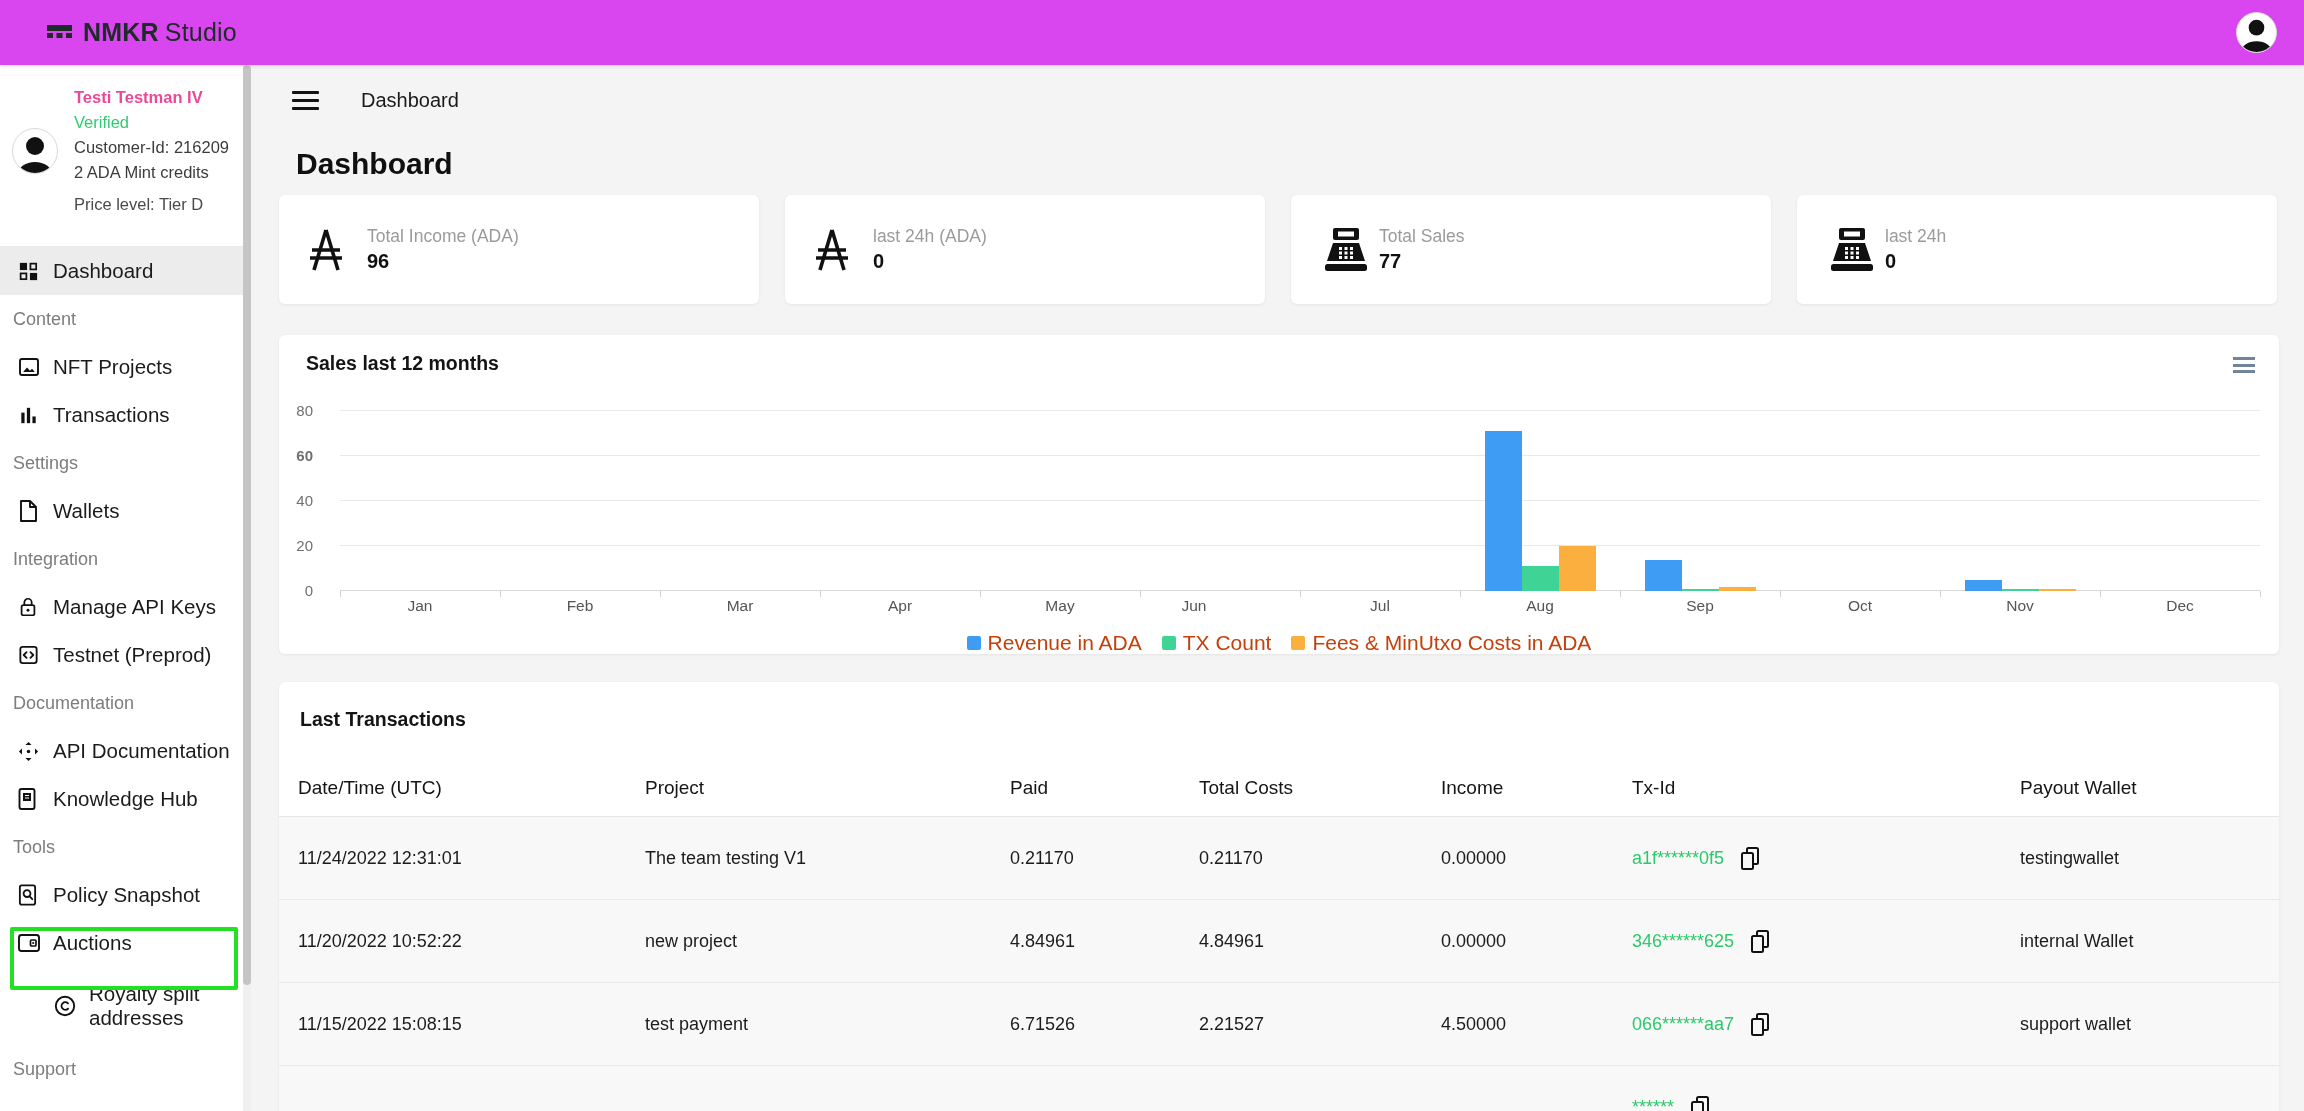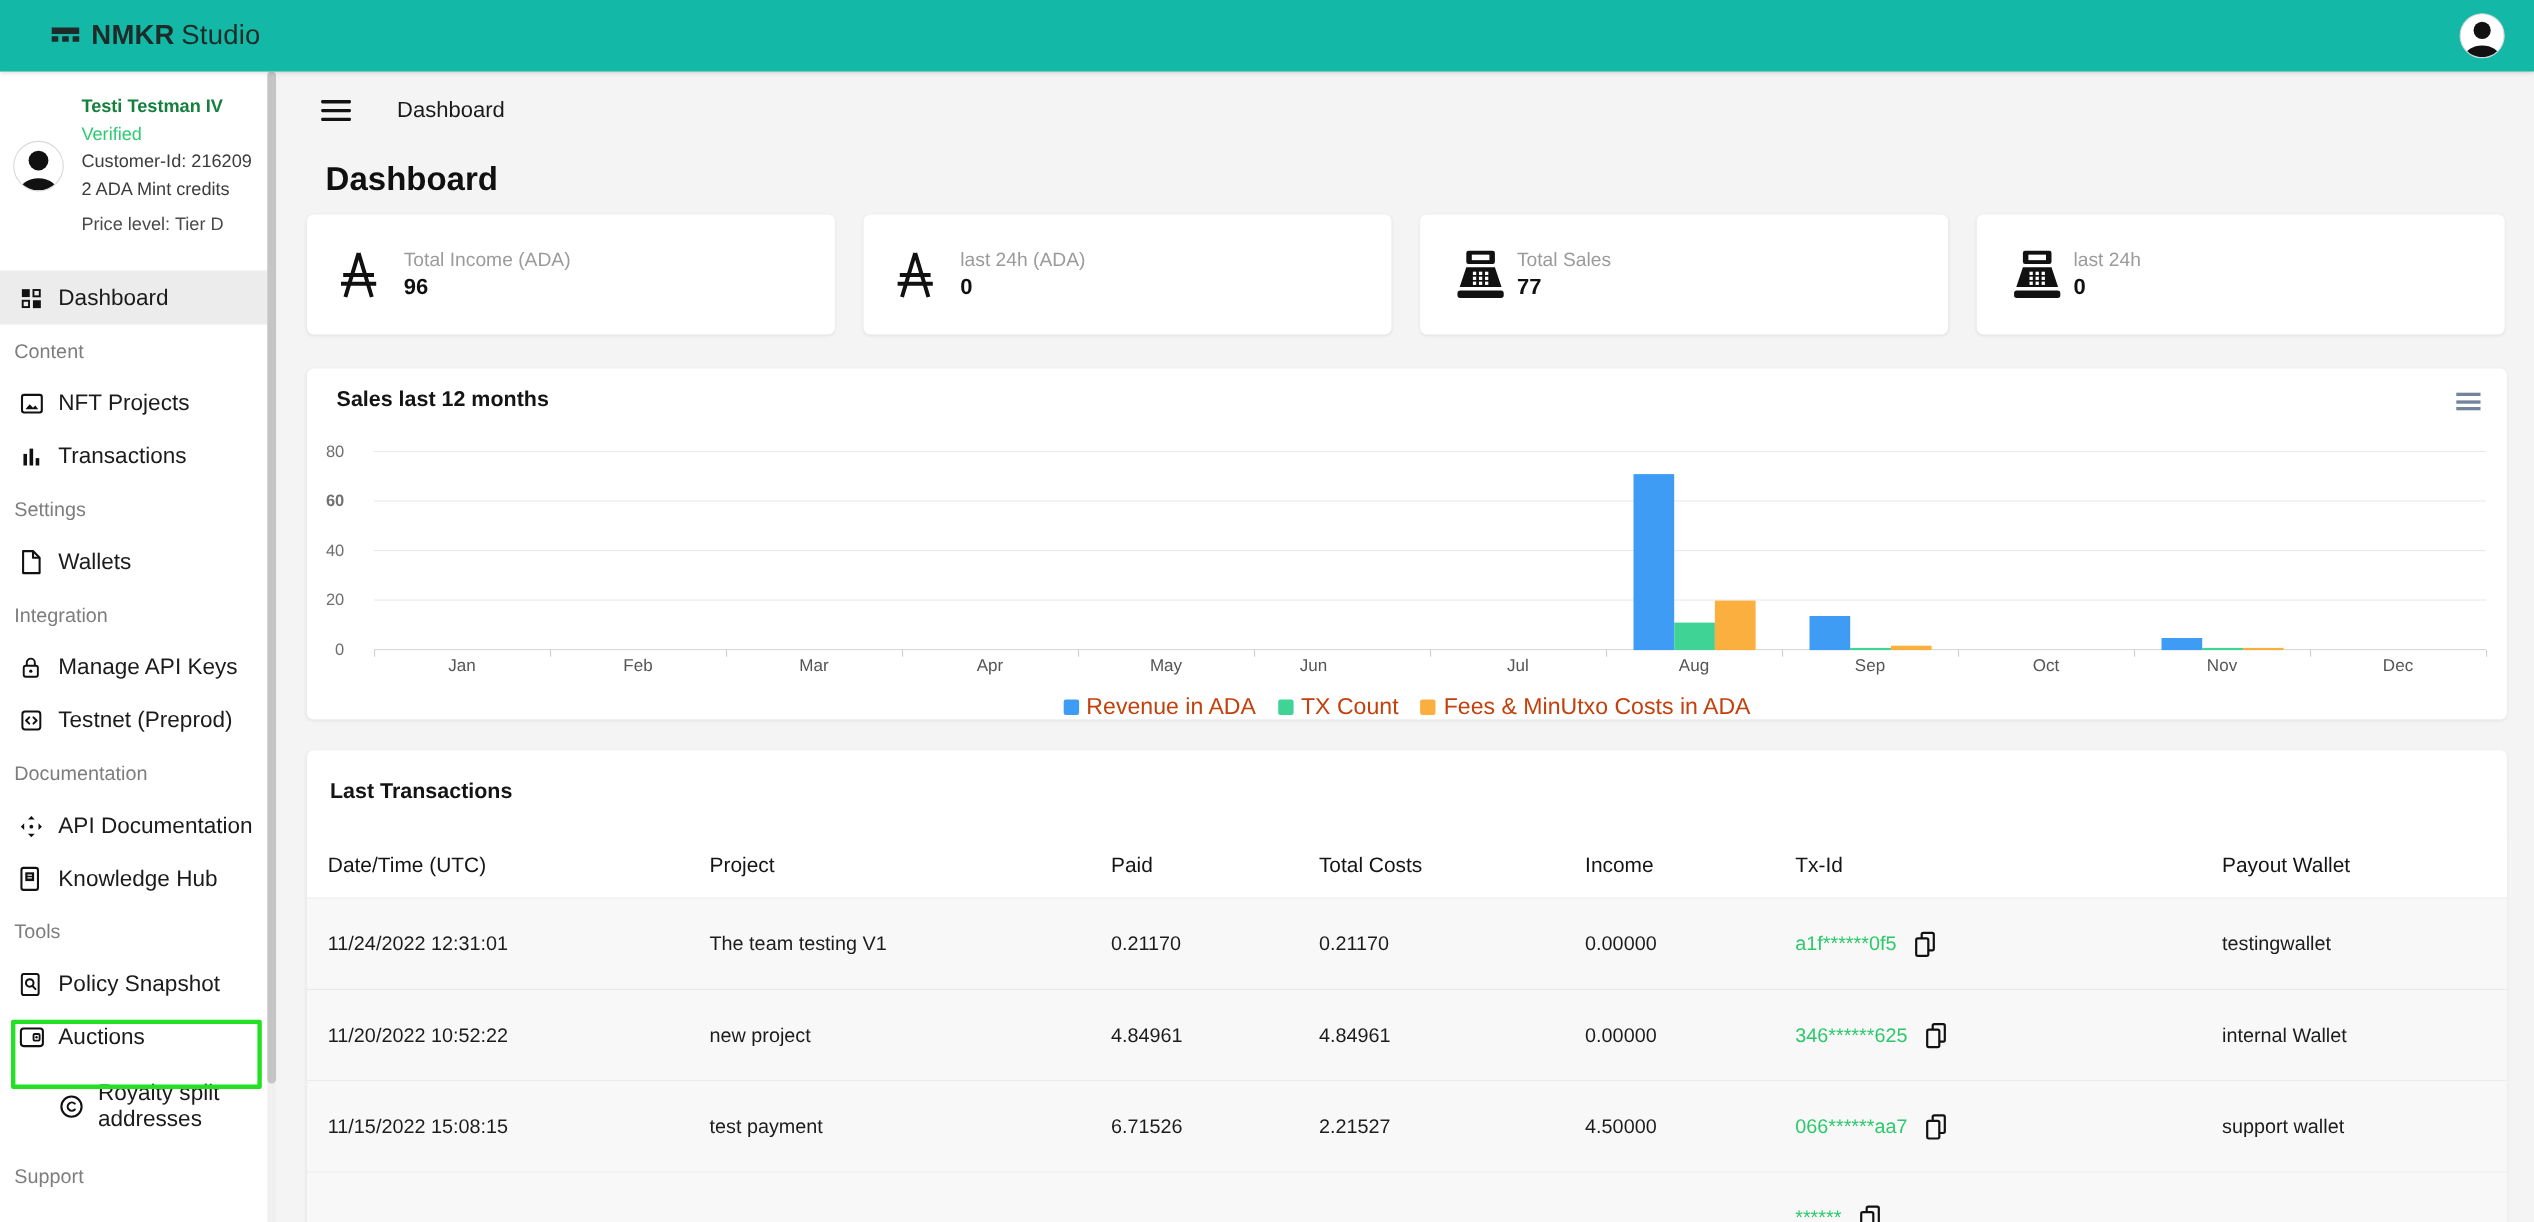--- a/index.html
+++ b/index.html
@@ -1,39 +1,39 @@
 <!DOCTYPE html>
 <html><head>
 <meta charset="utf-8">
 <style>
   * { margin:0; padding:0; box-sizing:border-box; }
   html,body { width:2304px; height:1111px; overflow:hidden; }
   body { position:relative; background:#f4f4f4; font-family:"Liberation Sans",sans-serif; color:#161616; }
 
   
-  .topbar { position:absolute; left:0; top:0; width:2304px; height:65px; background:#14b8a6;
+  .topbar { position:absolute; left:0; top:0; width:2304px; height:65px; background:#d946ef;
             box-shadow:0 1px 4px rgba(0,0,0,.14); z-index:30; display:flex; align-items:center; }
   .brand { display:flex; align-items:center; gap:10px; margin-left:46px; }
   .brand svg { display:block; }
   .brand-text { font-size:25px; color:#1e2b28; letter-spacing:.2px; }
   .brand-text b { font-weight:700; }
   .brand-text span { font-weight:400; margin-left:6px; }
   .topbar-avatar { position:absolute; right:27px; top:12px; width:41px; height:41px; border-radius:50%;
                    border:1px solid #d8d8d8; background:#fff; overflow:hidden; cursor:pointer; }
 
   
   .sidebar { position:absolute; left:0; top:65px; width:251px; height:1046px; background:#fff; z-index:20; }
   .sb-scroll-track { position:absolute; right:0; top:0; width:8px; height:100%; background:#f0f0f0; }
   .sb-scroll-thumb { position:absolute; right:0; top:0; width:8px; height:88%; background:#c5c5c5; border-radius:4px; }
 
   .user-block { position:absolute; left:0; top:0; width:243px; height:182px; border-bottom:1px solid #e9e9e9; }
   .user-avatar { position:absolute; left:12px; top:63px; width:46px; height:46px; border-radius:50%;
                  border:1px solid #d9d9d9; overflow:hidden; background:#fff; }
   .user-lines { position:absolute; left:74px; top:20px; font-size:16.5px; line-height:25px; color:#3c3c3c; }
-  .user-name { font-weight:700; color:#15803d; }
+  .user-name { font-weight:700; color:#ec4899; }
   .user-verified { color:#2ecc71; }
   .user-price { margin-top:7px; color:#4a4a4a; }
 
   .menu { position:absolute; left:0; top:182px; width:243px; }
   .menu-item { height:48px; display:flex; align-items:center; cursor:pointer; }
   .menu-item.active { background:#ececec; }
   .menu-item .mi-icon { width:26px; height:26px; margin-left:17px; flex:0 0 26px; display:flex; align-items:center; }
   .menu-item .mi-label { margin-left:10px; font-size:20.5px; color:#1b1b1b; line-height:24px; }
   .menu-item.double { height:78px;margin-left:36px; }
   .menu-section { height:48px; display:flex; align-items:center; padding-left:13px;

